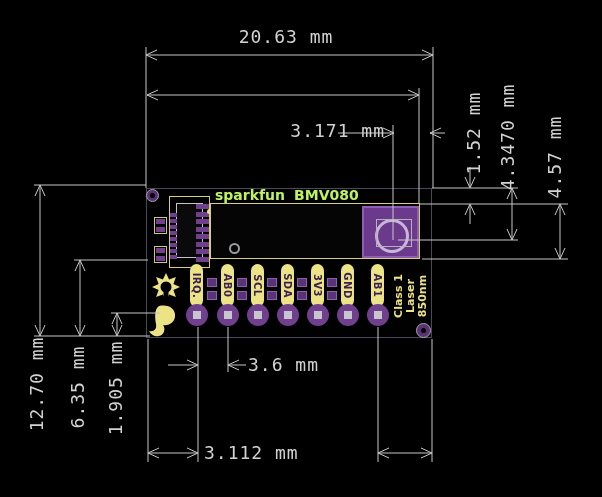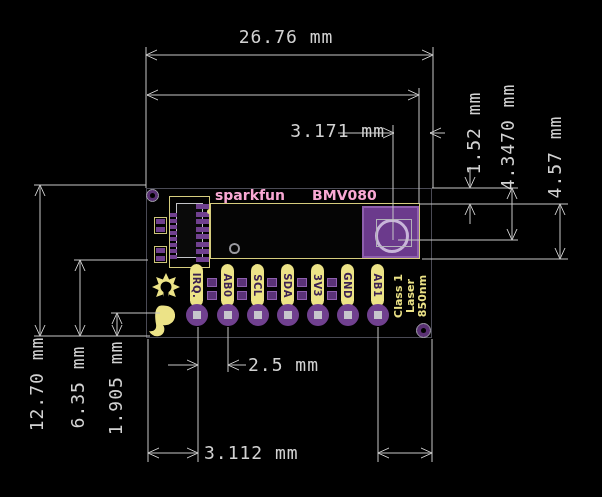--- a/index.html
+++ b/index.html
@@ -7,22 +7,22 @@
           font-family:"DejaVu Sans",sans-serif;}
   .dim-text{position:absolute;font-family:"DejaVu Sans Mono",monospace;font-size:18px;
             color:#d2d2d2;white-space:nowrap;letter-spacing:1px;line-height:1;}
   .hcenter{transform:translate(-50%,0);}
   .rright{transform:translate(-100%,0);}
   .vtext{transform:translate(-50%,-50%) rotate(-90deg);}
   .board{position:absolute;left:146px;top:188px;width:286px;height:150px;
          border:1px solid #4a4a55;background:#010101;box-sizing:border-box;}
   .hole{position:absolute;border-radius:50%;background:#5a3174;border:1px solid #a5a5ad;box-sizing:border-box;}
   .hole i{position:absolute;background:#000;border-radius:50%;}
-  .silk-title{position:absolute;left:215px;top:188px;display:flex;gap:27px;
-              font-weight:bold;font-size:14px;color:#f9a8d4;line-height:1;}
+  .silk-title{position:absolute;left:215px;top:188px;display:flex;gap:9px;
+              font-weight:bold;font-size:14px;color:#bef264;line-height:1;}
   .sensor{position:absolute;left:210px;top:203px;width:210px;height:56px;
           background:#050505;border:1px solid #d6cd7e;box-sizing:border-box;}
   .window{position:absolute;left:362px;top:206px;width:57px;height:52px;
           background:#6b3a8c;border:2px solid #8e5fae;box-sizing:border-box;}
   .lens{position:absolute;left:375px;top:219px;width:34px;height:34px;border-radius:50%;
         border:3px solid #c8b5da;box-sizing:border-box;}
   .aperture{position:absolute;left:376px;top:219px;width:36px;height:28px;
             border:1px solid #b2b2b8;box-sizing:border-box;}
   .conn-outline{position:absolute;left:169px;top:196px;width:41px;height:72px;
                 border:1px solid #d6cd7e;box-sizing:border-box;}
@@ -239,24 +239,24 @@
     <polyline points="112,324 117,313 122,324"></polyline>
     <polyline points="112,325 117,336 122,325"></polyline>
     <polyline points="187,360 198,365 187,370"></polyline>
     <polyline points="239,360 228,365 239,370"></polyline>
     <polyline points="159,448 148,453 159,458"></polyline>
     <polyline points="187,448 198,453 187,458"></polyline>
     <polyline points="389,448 378,453 389,458"></polyline>
     <polyline points="421,448 432,453 421,458"></polyline>
   </svg>
 
-  <div class="dim-text hcenter txt" style="left:286px;top:28px;">26.76 mm</div>
+  <div class="dim-text hcenter txt" style="left:286px;top:28px;">20.63 mm</div>
   <div class="dim-text rright  txt" style="left:385px;top:122px;">3.171 mm</div>
   <div class="dim-text vtext   txt" style="left:474px;top:133px;">1.52 mm</div>
   <div class="dim-text vtext   txt" style="left:508px;top:137px;">4.3470 mm</div>
   <div class="dim-text vtext   txt" style="left:555px;top:157px;">4.57 mm</div>
   <div class="dim-text vtext   txt" style="left:37px;top:384px;">12.70 mm</div>
   <div class="dim-text vtext   txt" style="left:78px;top:387px;">6.35 mm</div>
   <div class="dim-text vtext   txt" style="left:116px;top:388px;">1.905 mm</div>
-  <div class="dim-text txt" style="left:248px;top:356px;">2.5 mm</div>
+  <div class="dim-text txt" style="left:248px;top:356px;">3.6 mm</div>
   <div class="dim-text txt" style="left:204px;top:444px;">3.112 mm</div>
 
 </div>
 
 </body></html>

